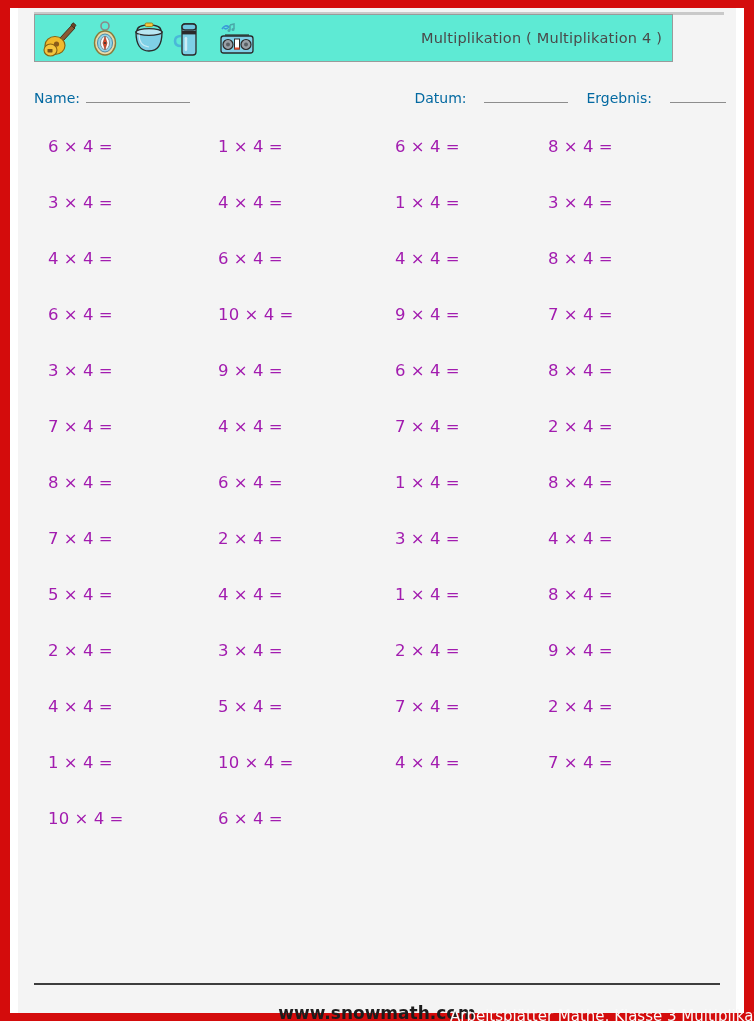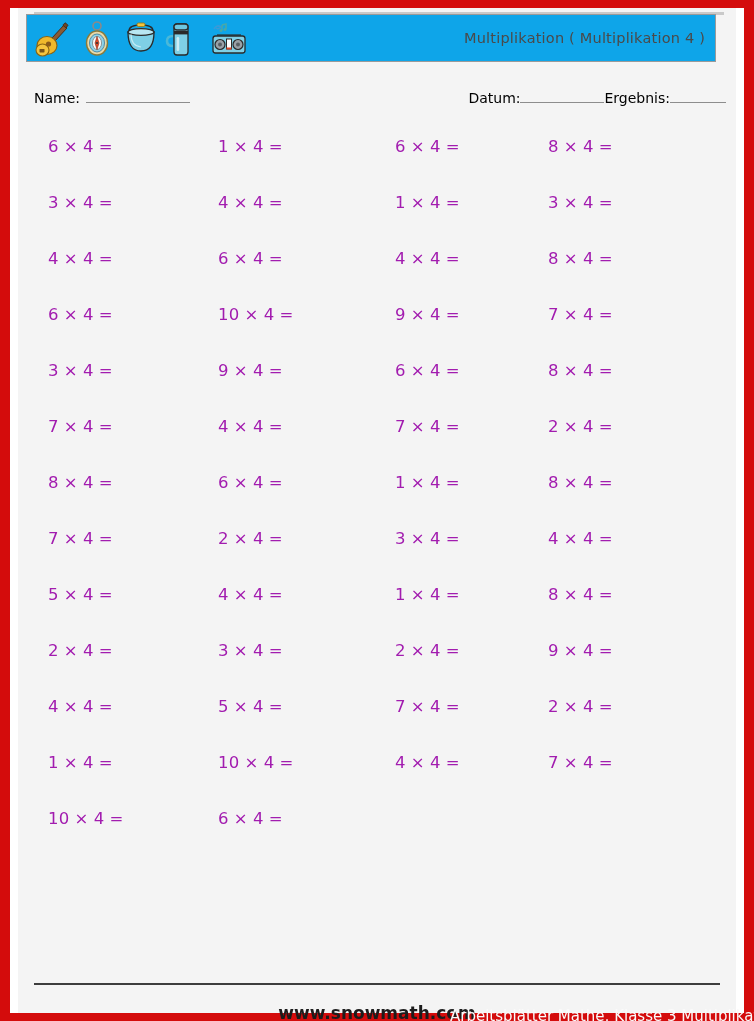--- a/index.html
+++ b/index.html
@@ -34,26 +34,26 @@
     position: absolute;
     left: 18px; top: 8px;
     width: 718px;
     height: 1005px;
     background: #f4f4f4;
   }
 
   
   .header-box {
     position: absolute;
-    left: 8px;
+    left: 16px;
     top: 6px;
-    width: 690px;
+    width: 639px;
     height: 48px;
     border: 1px solid #9a9a9a;
-    background: #0ea5e9;
+    background: #5eead4;
     box-sizing: border-box;
   }
   .header-shadow-top {
     position: absolute;
     left: 16px; top: 4px;
     width: 690px; height: 3px;
     background: #c9c9c9;
   }
   .icon-strip {
     position: absolute;
@@ -82,37 +82,37 @@
     letter-spacing: 0.2px;
   }
 
   
   .meta-row {
     position: absolute;
     left: 0; top: 82px;
     width: 718px;
     height: 26px;
     font-size: 14px;
-    color: #000000;
+    color: #0369a1;
   }
   .meta-left {
     position: absolute;
     left: 16px;
     top: 0;
     display: flex;
     align-items: baseline;
     gap: 6px;
   }
   .meta-right {
     position: absolute;
     right: 10px;
     top: 0;
     display: flex;
     align-items: baseline;
-    gap: 0;
+    gap: 18px;
   }
   .blank-line {
     display: inline-block;
     border-bottom: 1.5px solid #8d8d8d;
     height: 12px;
   }
   .bl-name  { width: 104px; }
   .bl-date  { width: 84px;  }
   .bl-score { width: 56px;  }
 

